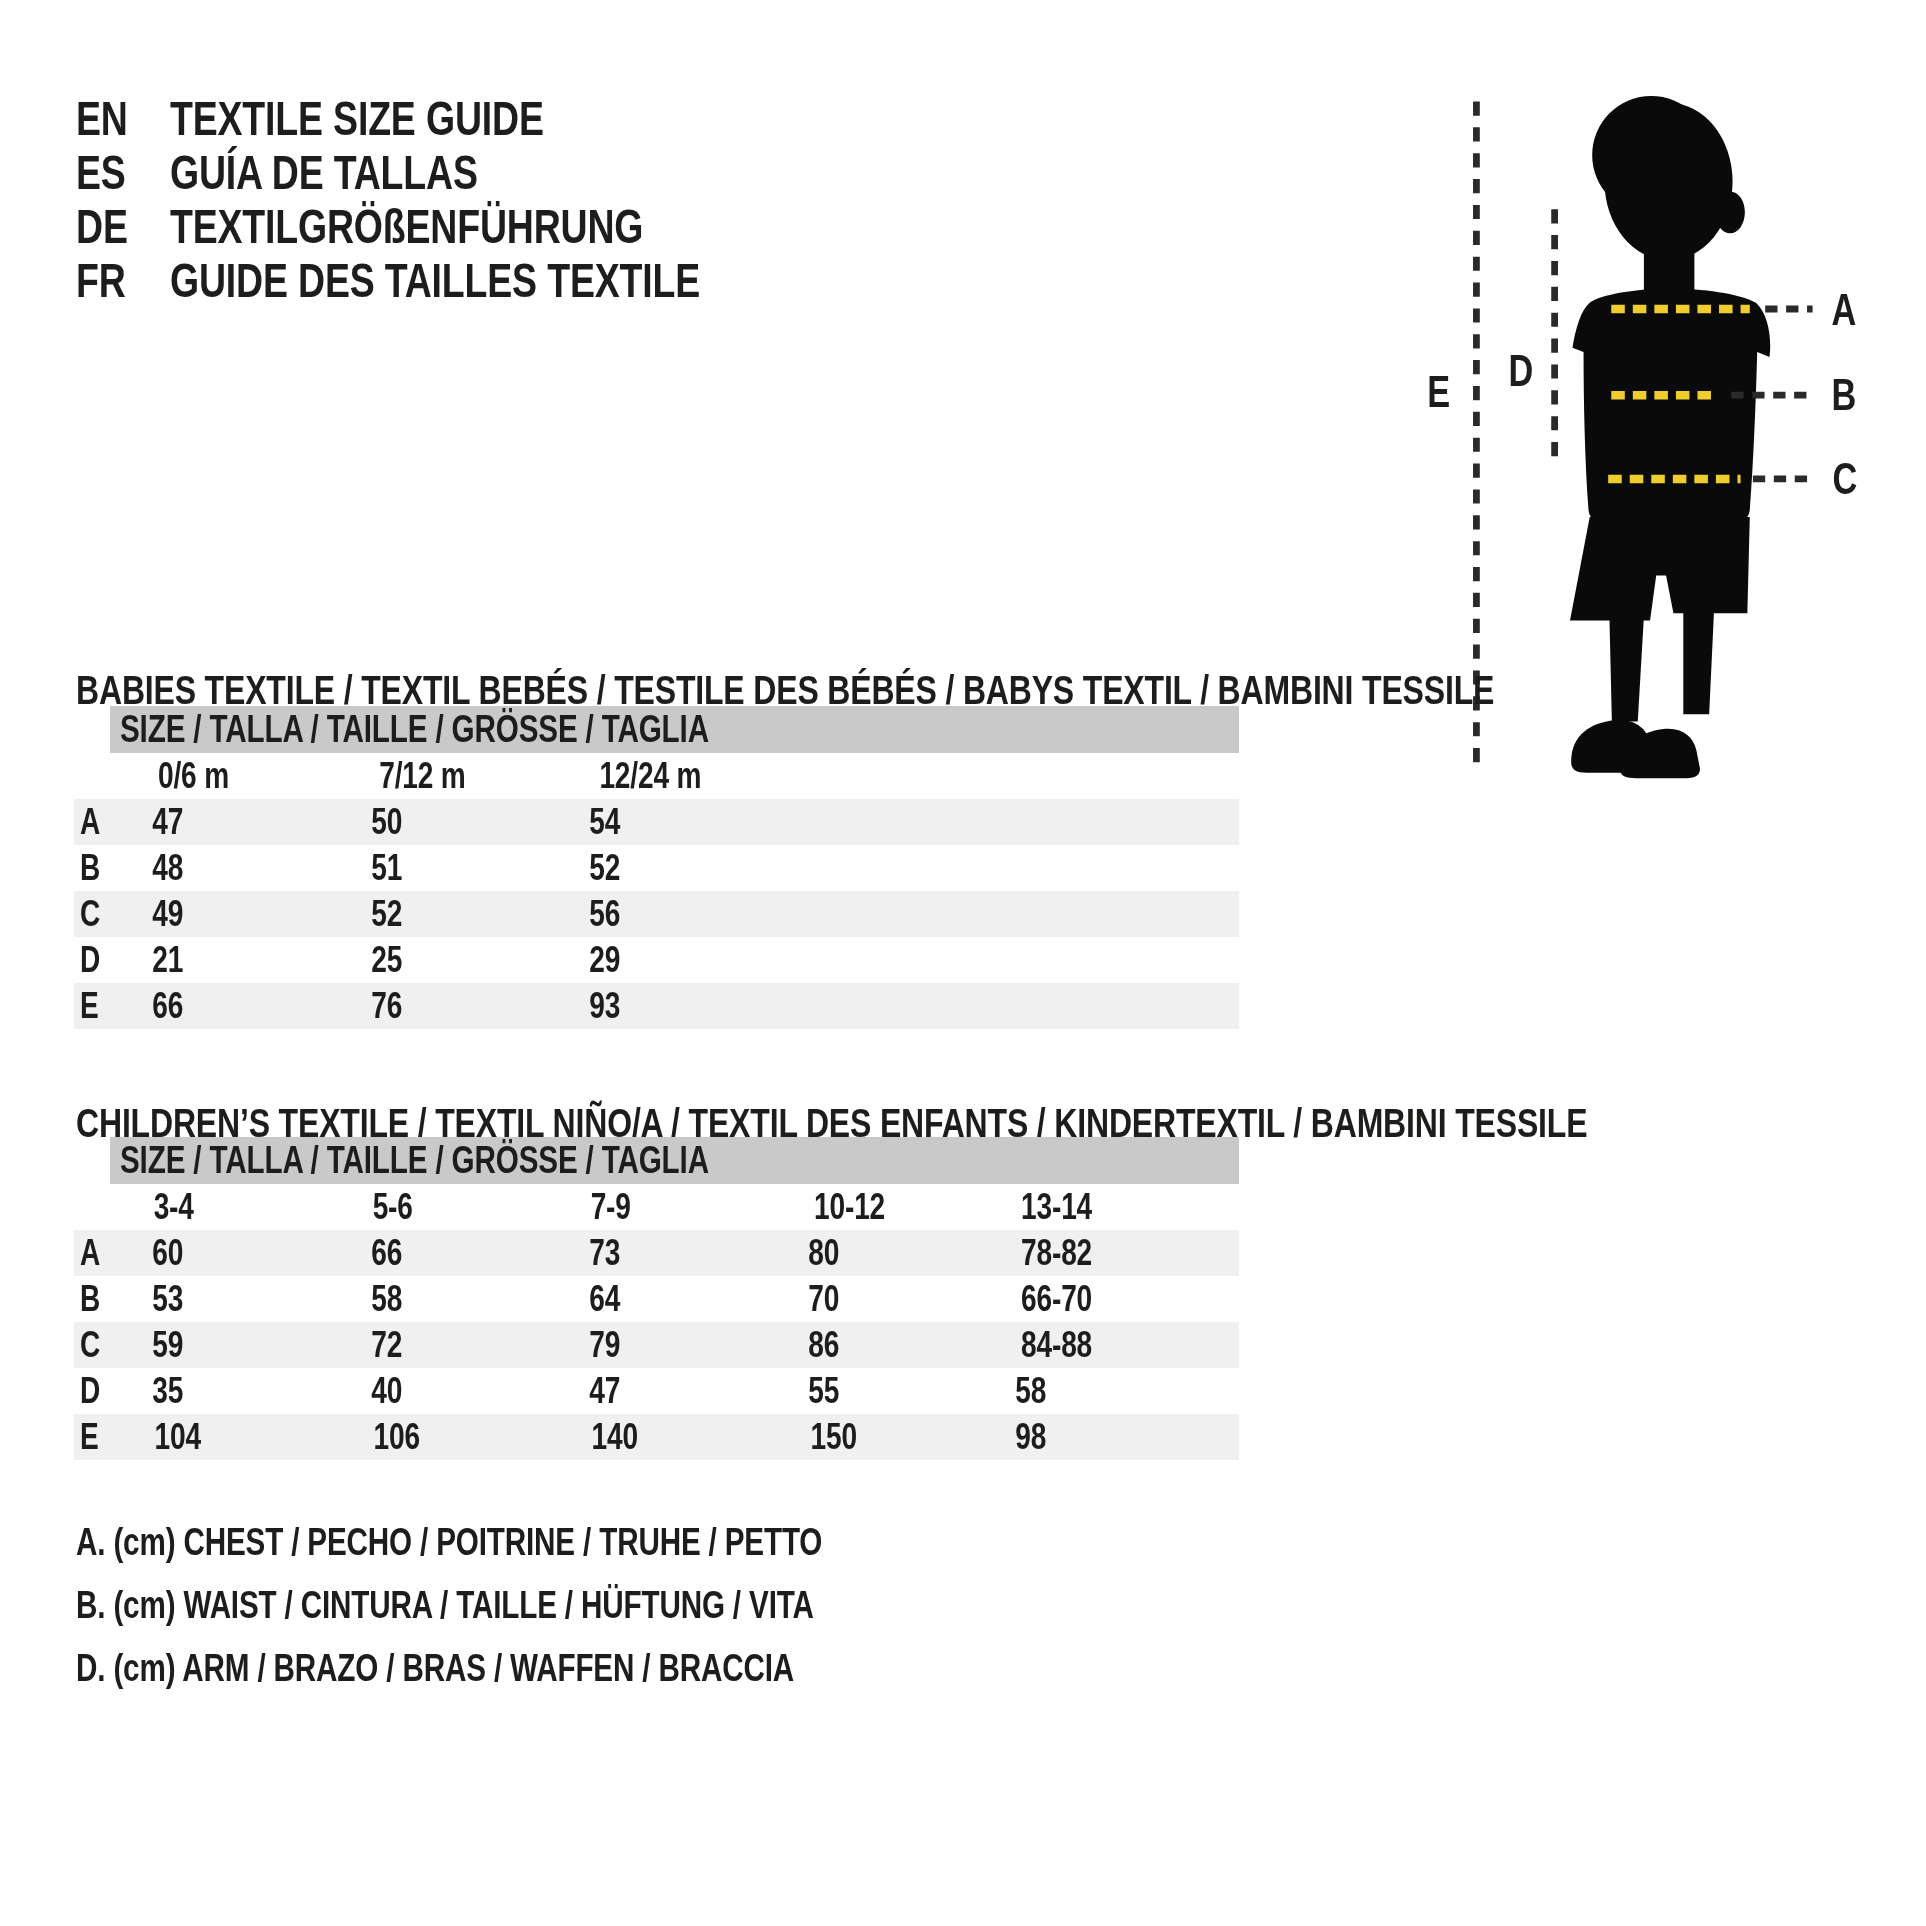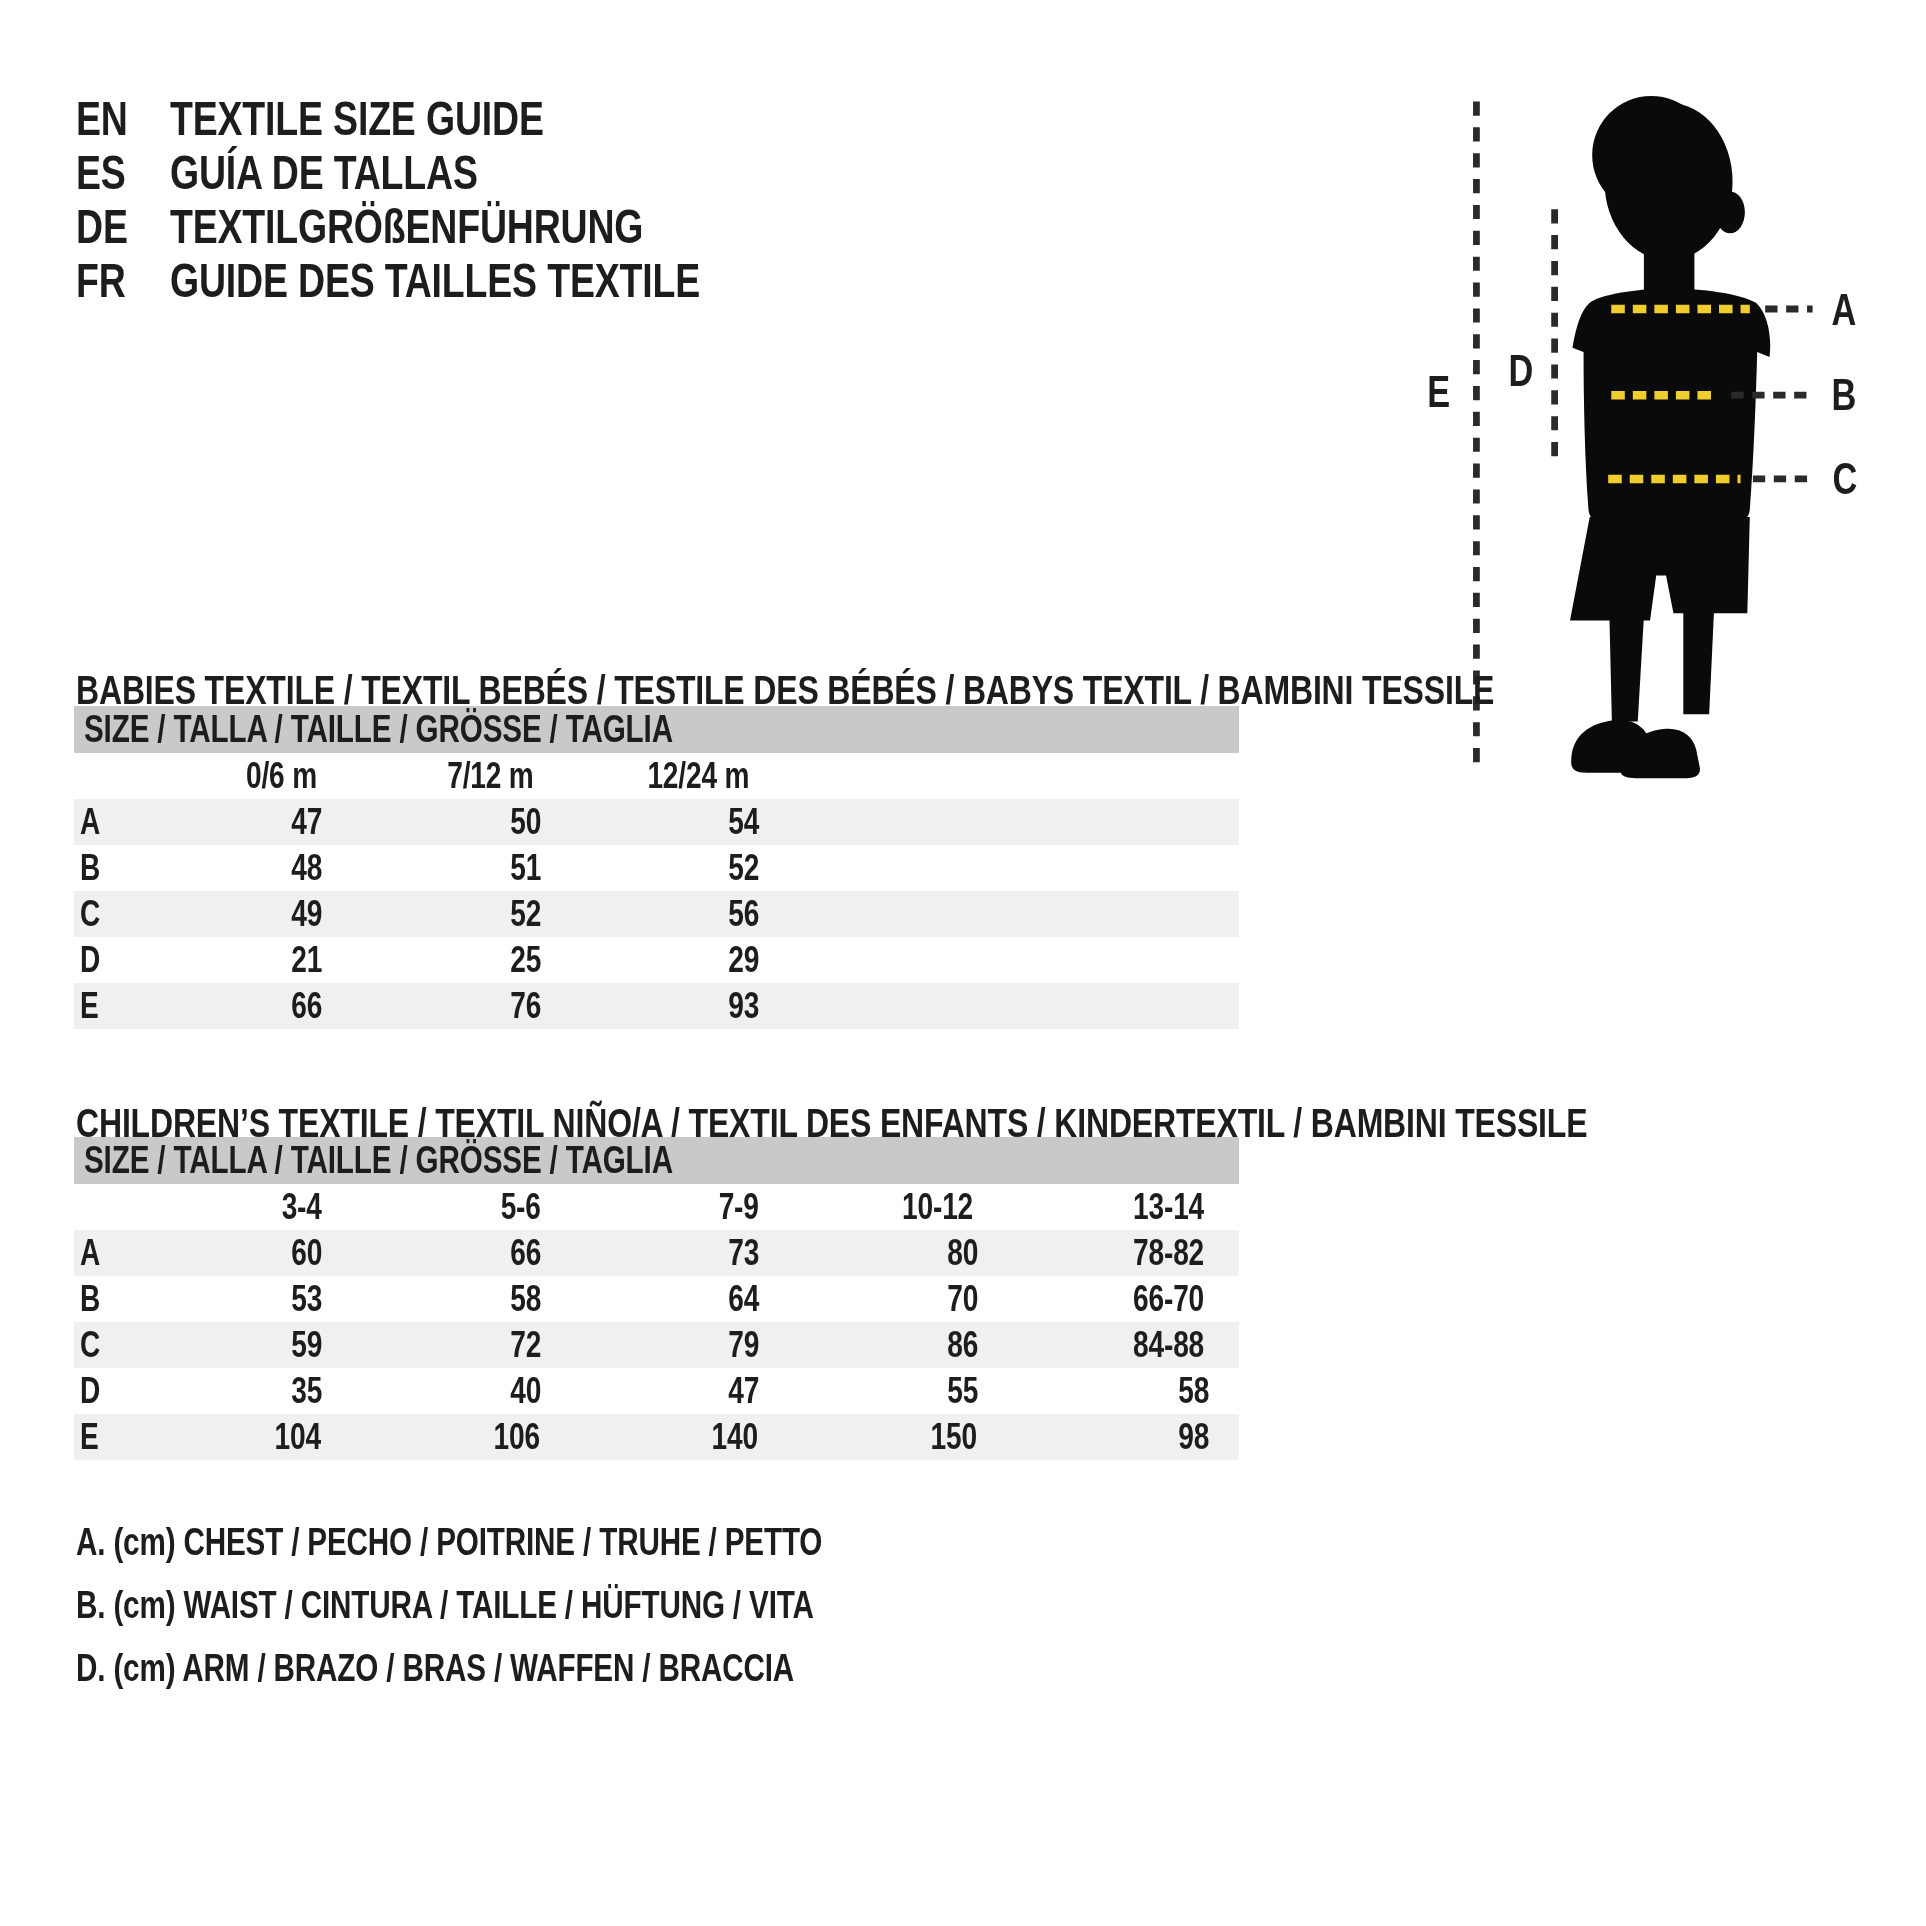--- a/index.html
+++ b/index.html
@@ -63,32 +63,33 @@
     width: 1165px;
   }
   #babies-table   { top: 706px; }
   #children-table { top: 1137px; }
   .size-bar {
     height: 47px;
     line-height: 47px;
     background: #c9c9c9;
     padding-left: 10px;
     font-size: 38px;
+    margin-left: 36px;
   }
   .t-row {
     position: relative;
     height: 46px;
     line-height: 46px;
     font-size: 36px;
   }
   .t-row.shaded { background: #f0f0f0; }
   .cell {
     position: absolute;
     top: 0;
-    text-align: right;
+    text-align: left;
   }
   .cell-label { left: 6.2px;  width: 105px; text-align: left; }
   .col1 { left: 74px;  width: 179px; }
   .col2 { left: 293px;  width: 179px; }
   .col3 { left: 511px;  width: 179px; }
   .col4 { left: 730px; width: 179px; }
   .col5 { left: 937px; width: 203px; }
 
   
   .legend {

